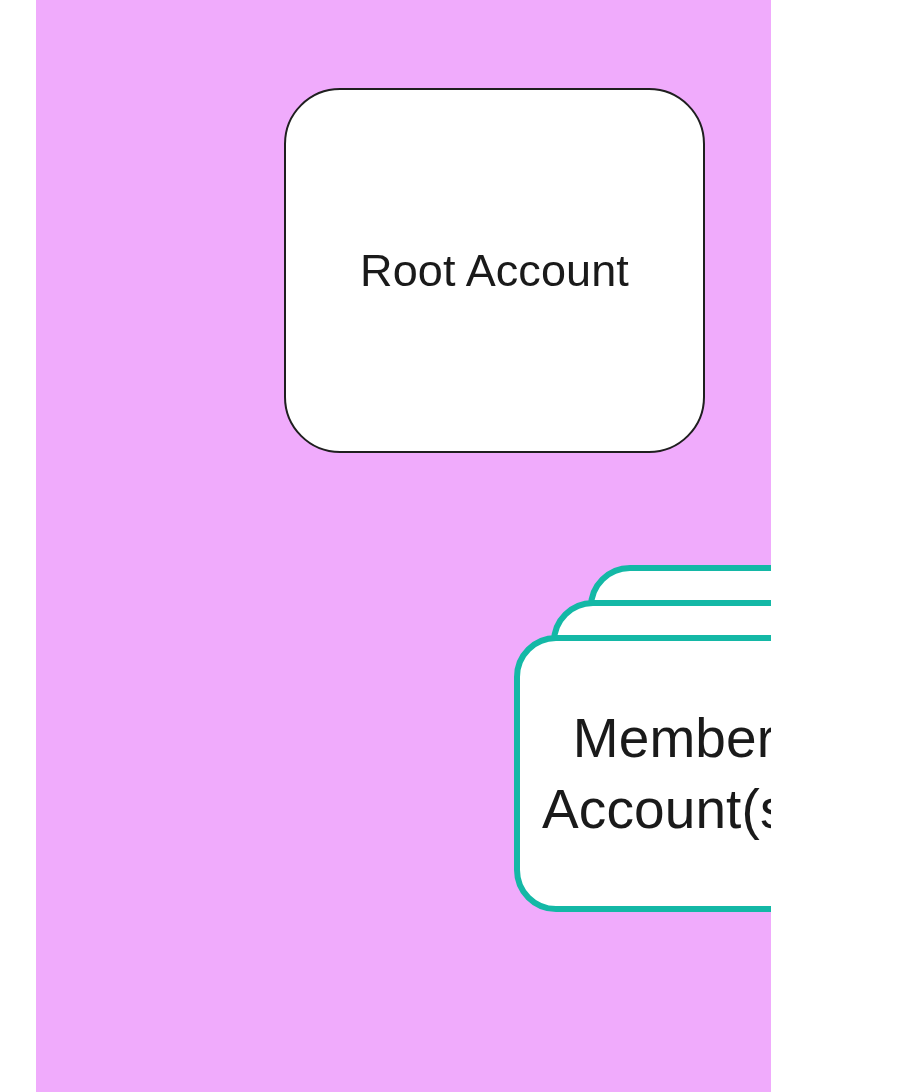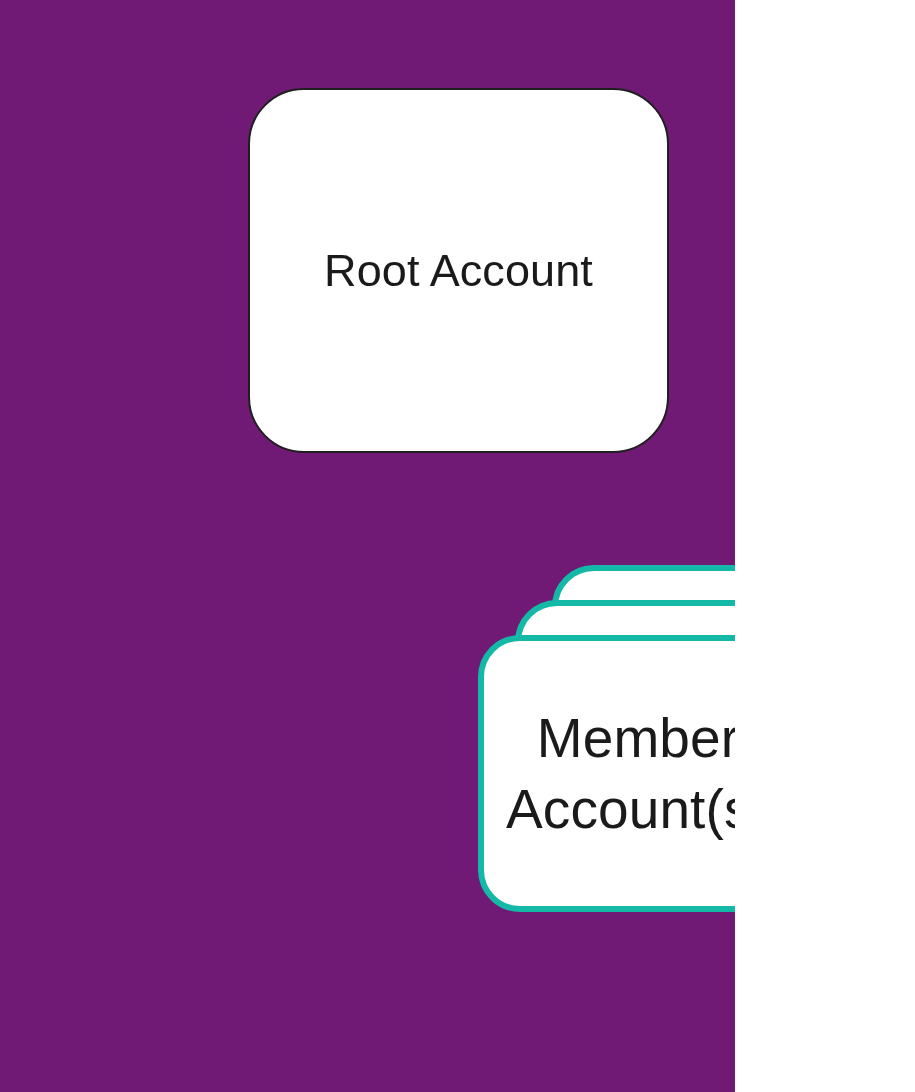--- a/index.html
+++ b/index.html
@@ -9,22 +9,23 @@
     background: #ffffff;
   }
   body {
     font-family: "Liberation Sans", sans-serif;
     -webkit-font-smoothing: antialiased;
   }
   #canvas {
     position: relative;
     width: 735px;
     height: 1092px;
-    background: #701a75;
+    background: #f0abfc;
     overflow: hidden;
+    margin-left: 36px;
   }
 
   
   .node {
     position: absolute;
     box-sizing: border-box;
     background: #ffffff;
     border: 2px solid #1f1f1f;
     display: flex;
     align-items: center;

